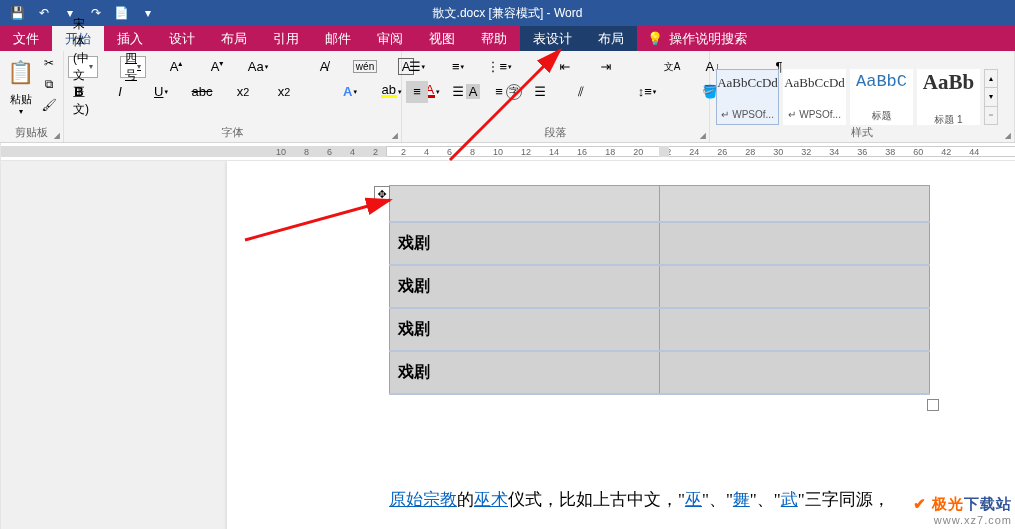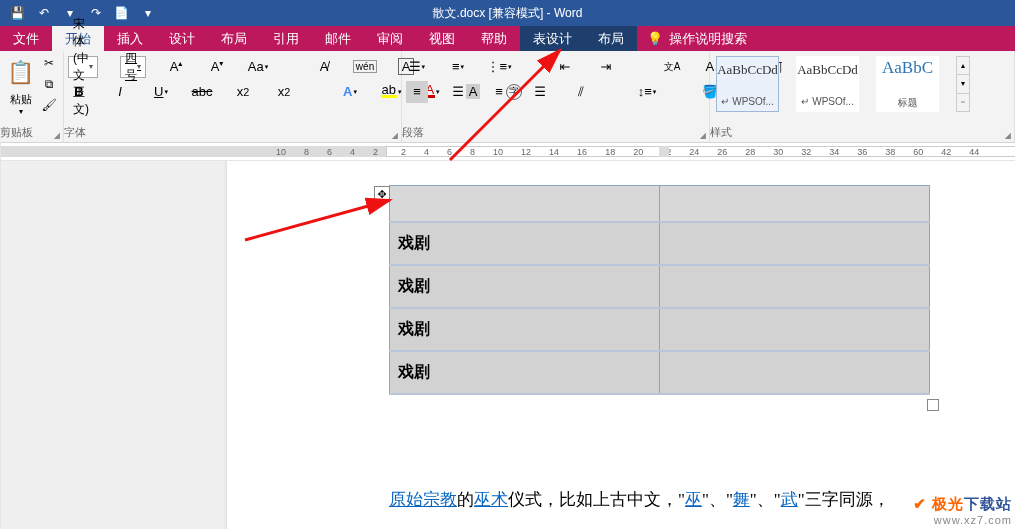--- a/index.html
+++ b/index.html
@@ -17,21 +17,21 @@
   .tab { padding: 0 13px; display: flex; align-items: center; color: #fff; font-size: 13px; cursor: pointer; }
   .tab.active { background: #f3f3f3; color: #2b579a; }
   .tab.contextual { background: #1e3e6e; }
   .tell-me { display: flex; align-items: center; padding-left: 10px; gap: 6px; color: #fff; font-size: 13px; }
   
   
   .ribbon { background: #f3f3f3; height: 92px; display: flex; border-bottom: 1px solid #d5d5d5; }
   .ribbon-group { display: flex; flex-direction: column; justify-content: space-between; border-right: 1px solid #e0e0e0; position: relative; }
   .group-buttons { display: flex; flex-direction: column; padding: 3px 4px 0; flex: 1; }
   .group-row { display: flex; align-items: center; gap: 19px; height: 25px; }
-  .group-label { text-align: left; font-size: 11px; color: #666; padding-bottom: 2px; position: relative; }
+  .group-label { text-align: center; font-size: 11px; color: #666; padding-bottom: 2px; position: relative; }
   .group-launcher { position: absolute; right: 3px; bottom: 2px; font-size: 8px; color: #888; }
   
   .clipboard-grp { width: 64px; }
   .paste-big { display: flex; flex-direction: column; align-items: center; padding: 2px 4px; }
   .paste-icon { width: 28px; height: 34px; display: flex; align-items: center; justify-content: center; font-size: 22px; }
   .paste-label { font-size: 11px; margin-top: 2px; }
   .clip-side { display: flex; flex-direction: column; gap: 3px; }
   .clip-side-btn { width: 20px; height: 18px; display:flex; align-items:center; justify-content:center;}
   
   .font-grp { width: 338px; }
@@ -40,25 +40,25 @@
   .font-size-combo { width: 48px; margin-left: 3px; text-decoration: underline; }
   .dd-arrow { margin-left: auto; font-size: 8px; color: #555; }
   .rb-btn { height: 22px; min-width: 22px; display: flex; align-items: center; justify-content: center; font-size: 13px; padding: 0 2px; position: relative; }
   .rb-btn .tiny-arrow { font-size: 7px; margin-left: 1px; }
   .sup-a { font-size: 13px; }
   .accent-bar { display:inline-block; border-bottom: 3px solid; line-height:10px; padding:0 1px;}
   
   .para-grp { width: 308px; }
   
   .styles-grp { width: 305px; }
-  .style-gallery { display: flex; padding: 5px 12px 0 6px; gap: 17px; position: relative; }
+  .style-gallery { display: flex; padding: 18px 12px 0 6px; gap: 4px; position: relative; }
   .style-item { width: 63px; height: 56px; border: 1px solid transparent; display: flex; flex-direction: column; align-items: center; justify-content: center; background: #fff; }
   .style-item:first-child { border: 1px solid #a0b8d8; background: #eaf1fb; }
   .style-preview { font-family: "Times New Roman", serif; font-size: 13px; color:#333; white-space: nowrap;}
-  .style-preview.big { font-size: 17px; color:#2e74b5;}
+  .style-preview.big { font-size: 17px; color:#2e74b5;font-family:Liberation Mono, monospace;}
   .style-preview.bigger { font-size: 21px; font-weight:bold;}
   .style-name { font-size: 10px; color: #555; margin-top: 18px; max-width:58px; overflow:hidden; white-space:nowrap;}
   .gallery-nav { width: 14px; display:flex; flex-direction:column; border:1px solid #ccc;}
   .gallery-nav div{ flex:1; display:flex;align-items:center;justify-content:center;font-size:8px;border-bottom:1px solid #ccc;}
   
   .sep { width: 1px; height: 20px; background: #d5d5d5; margin: 0 3px; }
   
   
   .doc-area { display: flex; height: calc(529px - 26px - 25px - 92px); overflow: hidden; }
   .v-ruler { width: 22px; background: #fff; border-right: 1px solid #e5e5e5; position:relative;}
@@ -262,20 +262,24 @@
         <div class="style-preview">AaBbCcDd</div>
         <div class="style-name">↵ WPSOf...</div>
       </div>
       <div class="style-item">
         <div class="style-preview">AaBbCcDd</div>
         <div class="style-name">↵ WPSOf...</div>
       </div>
       <div class="style-item">
         <div class="style-preview big">AaBbC</div>
         <div class="style-name">标题</div>
+      </div>
+      <div class="style-item">
+        <div class="style-preview bigger">AaBb</div>
+        <div class="style-name">标题 1</div>
       </div>
       <div class="gallery-nav">
           <div>▴</div>
           <div>▾</div>
           <div style="border:none;">⎯</div>
         </div>
     </div>
     <div class="group-label"><span>样式</span><span class="group-launcher">◢</span></div>
   </div>
 </div>

